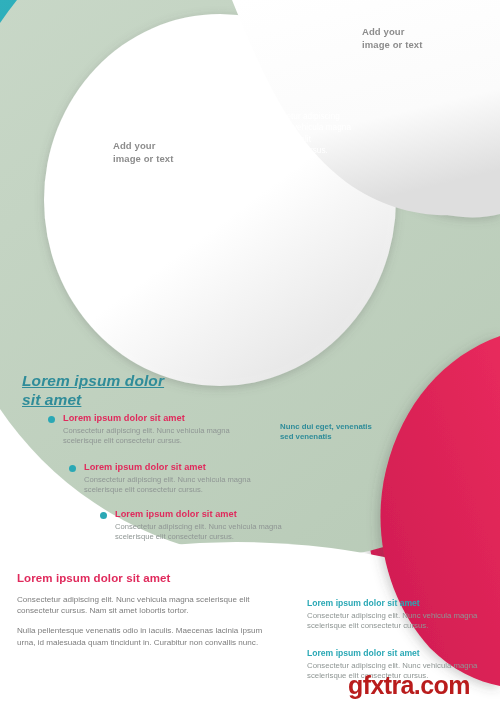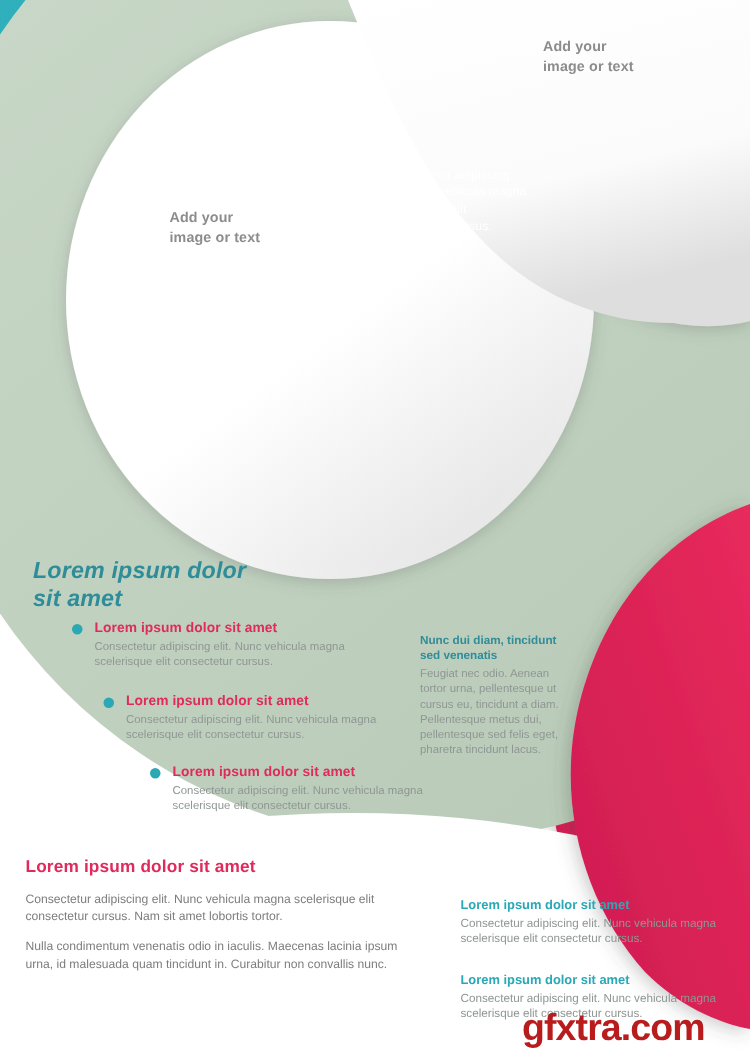--- a/index.html
+++ b/index.html
@@ -283,21 +283,21 @@
   </svg>
 
   <div class="txt ph" style="left:113px; top:140px; width:110px; white-space:pre-line;">Add your
 image or text</div>
 
   <div class="txt ph" style="left:362px; top:26px; width:110px; white-space:pre-line;">Add your
 image or text</div>
 
   <div class="txt on-red" style="left:256px; top:111px; width:98px;">Consectetur adipiscing elit. Nunc vehicula magna scelerisque elit consectetur cursus.</div>
 
-  <div class="txt sec-title" style="left:22px; top:371px; width:170px; white-space:pre-line;">Lorem ipsum dolor
+  <div class="txt sec-title" style="left:22px; top:371px; width:170px; white-space:pre-line;text-decoration:underline;">Lorem ipsum dolor
 sit amet</div>
 
   <div class="bullet-row" style="left:48px; top:413px; width:200px;">
     <span class="bullet-dot"></span>
     <div class="bullet-body">
       <div class="bullet-head">Lorem ipsum dolor sit amet</div>
       <div class="bullet-copy">Consectetur adipiscing elit. Nunc vehicula magna scelerisque elit consectetur cursus.</div>
     </div>
   </div>
 
@@ -311,29 +311,28 @@
 
   <div class="bullet-row" style="left:100px; top:509px; width:200px;">
     <span class="bullet-dot"></span>
     <div class="bullet-body">
       <div class="bullet-head">Lorem ipsum dolor sit amet</div>
       <div class="bullet-copy">Consectetur adipiscing elit. Nunc vehicula magna scelerisque elit consectetur cursus.</div>
     </div>
   </div>
 
   <div class="txt" style="left:280px; top:422px; width:97px;">
-    <div class="side-head">Nunc dui diam, tincidunt sed venenatis</div>
-    <div class="side-copy">Feugiat nec odio. Aenean tortor urna, pellentesque ut cursus eu, tincidunt a diam. Pellentesque metus dui, pellentesque sed felis eget, pharetra tincidunt lacus.</div>
+    <div class="side-head">Nunc dui eget, venenatis sed venenatis</div>
   </div>
 
   <div class="txt" style="left:17px; top:571px; width:248px;">
     <div class="foot-title-red">Lorem ipsum dolor sit amet</div>
     <div class="foot-copy" style="margin-top:9px;">
       <p>Consectetur adipiscing elit. Nunc vehicula magna scelerisque elit consectetur cursus. Nam sit amet lobortis tortor.</p>
-      <p>Nulla condimentum venenatis odio in iaculis. Maecenas lacinia ipsum urna, id malesuada quam tincidunt in. Curabitur non convallis nunc.</p>
+      <p>Nulla pellentesque venenatis odio in iaculis. Maecenas lacinia ipsum urna, id malesuada quam tincidunt in. Curabitur non convallis nunc.</p>
     </div>
   </div>
 
   <div class="txt" style="left:307px; top:598px; width:176px;">
     <div class="foot-title-teal">Lorem ipsum dolor sit amet</div>
     <div class="foot-copy-sm">Consectetur adipiscing elit. Nunc vehicula magna scelerisque elit consectetur cursus.</div>
   </div>
 
   <div class="txt" style="left:307px; top:648px; width:176px;">
     <div class="foot-title-teal">Lorem ipsum dolor sit amet</div>

